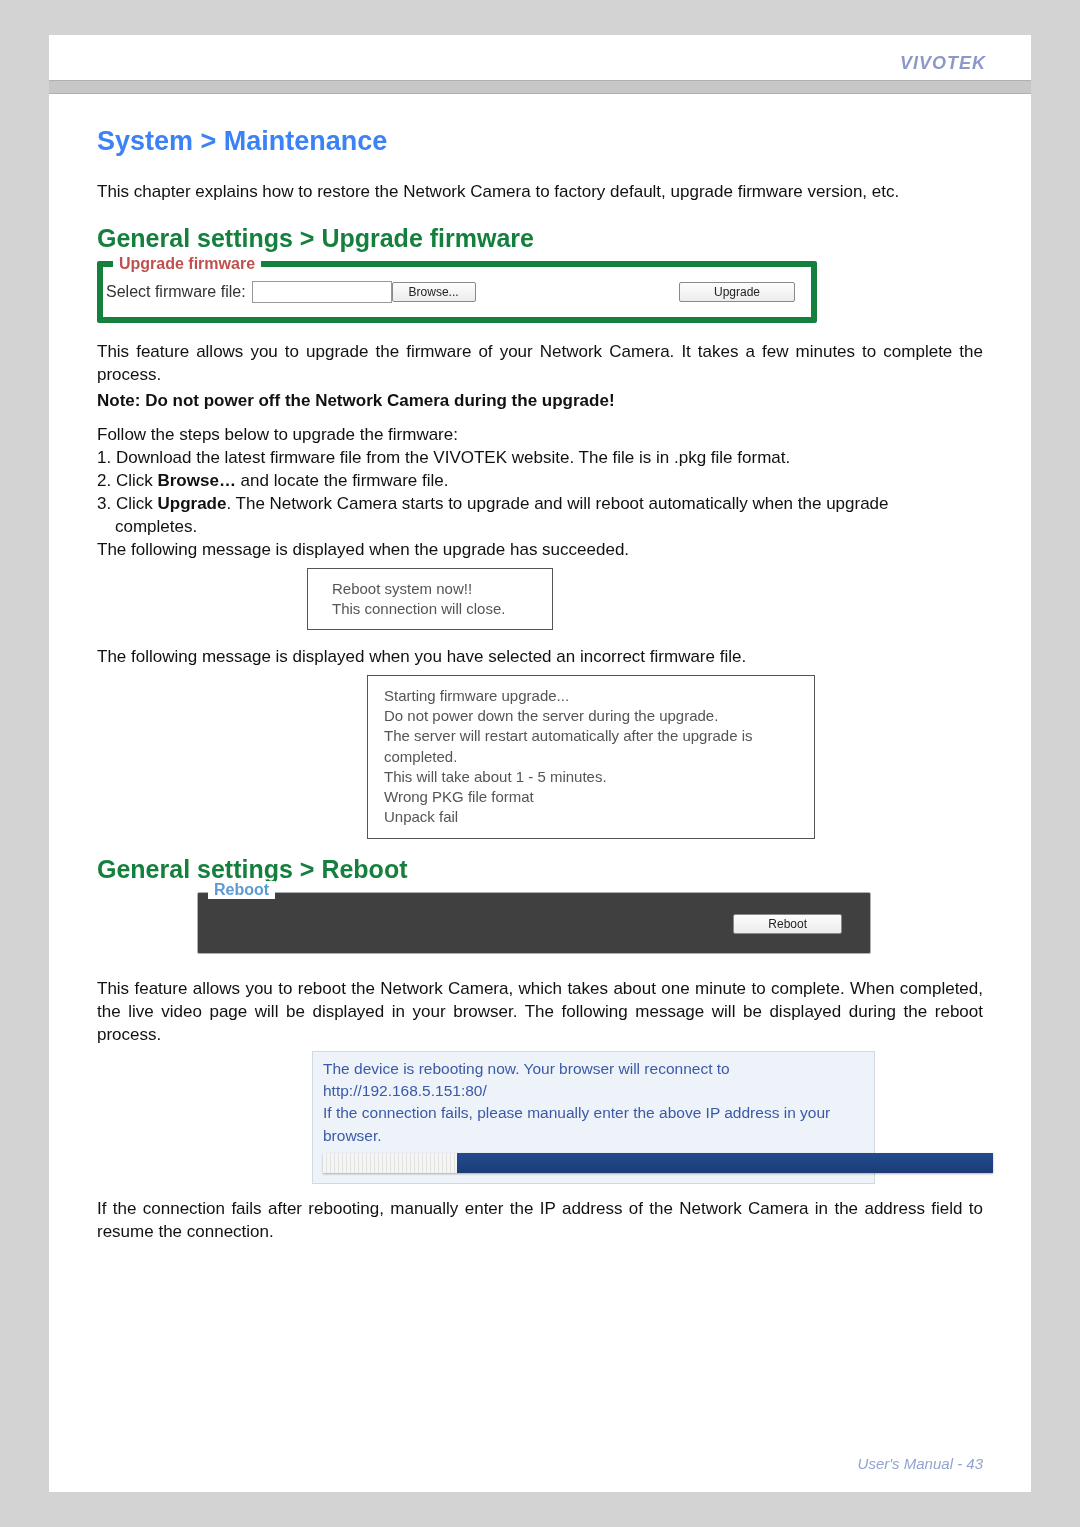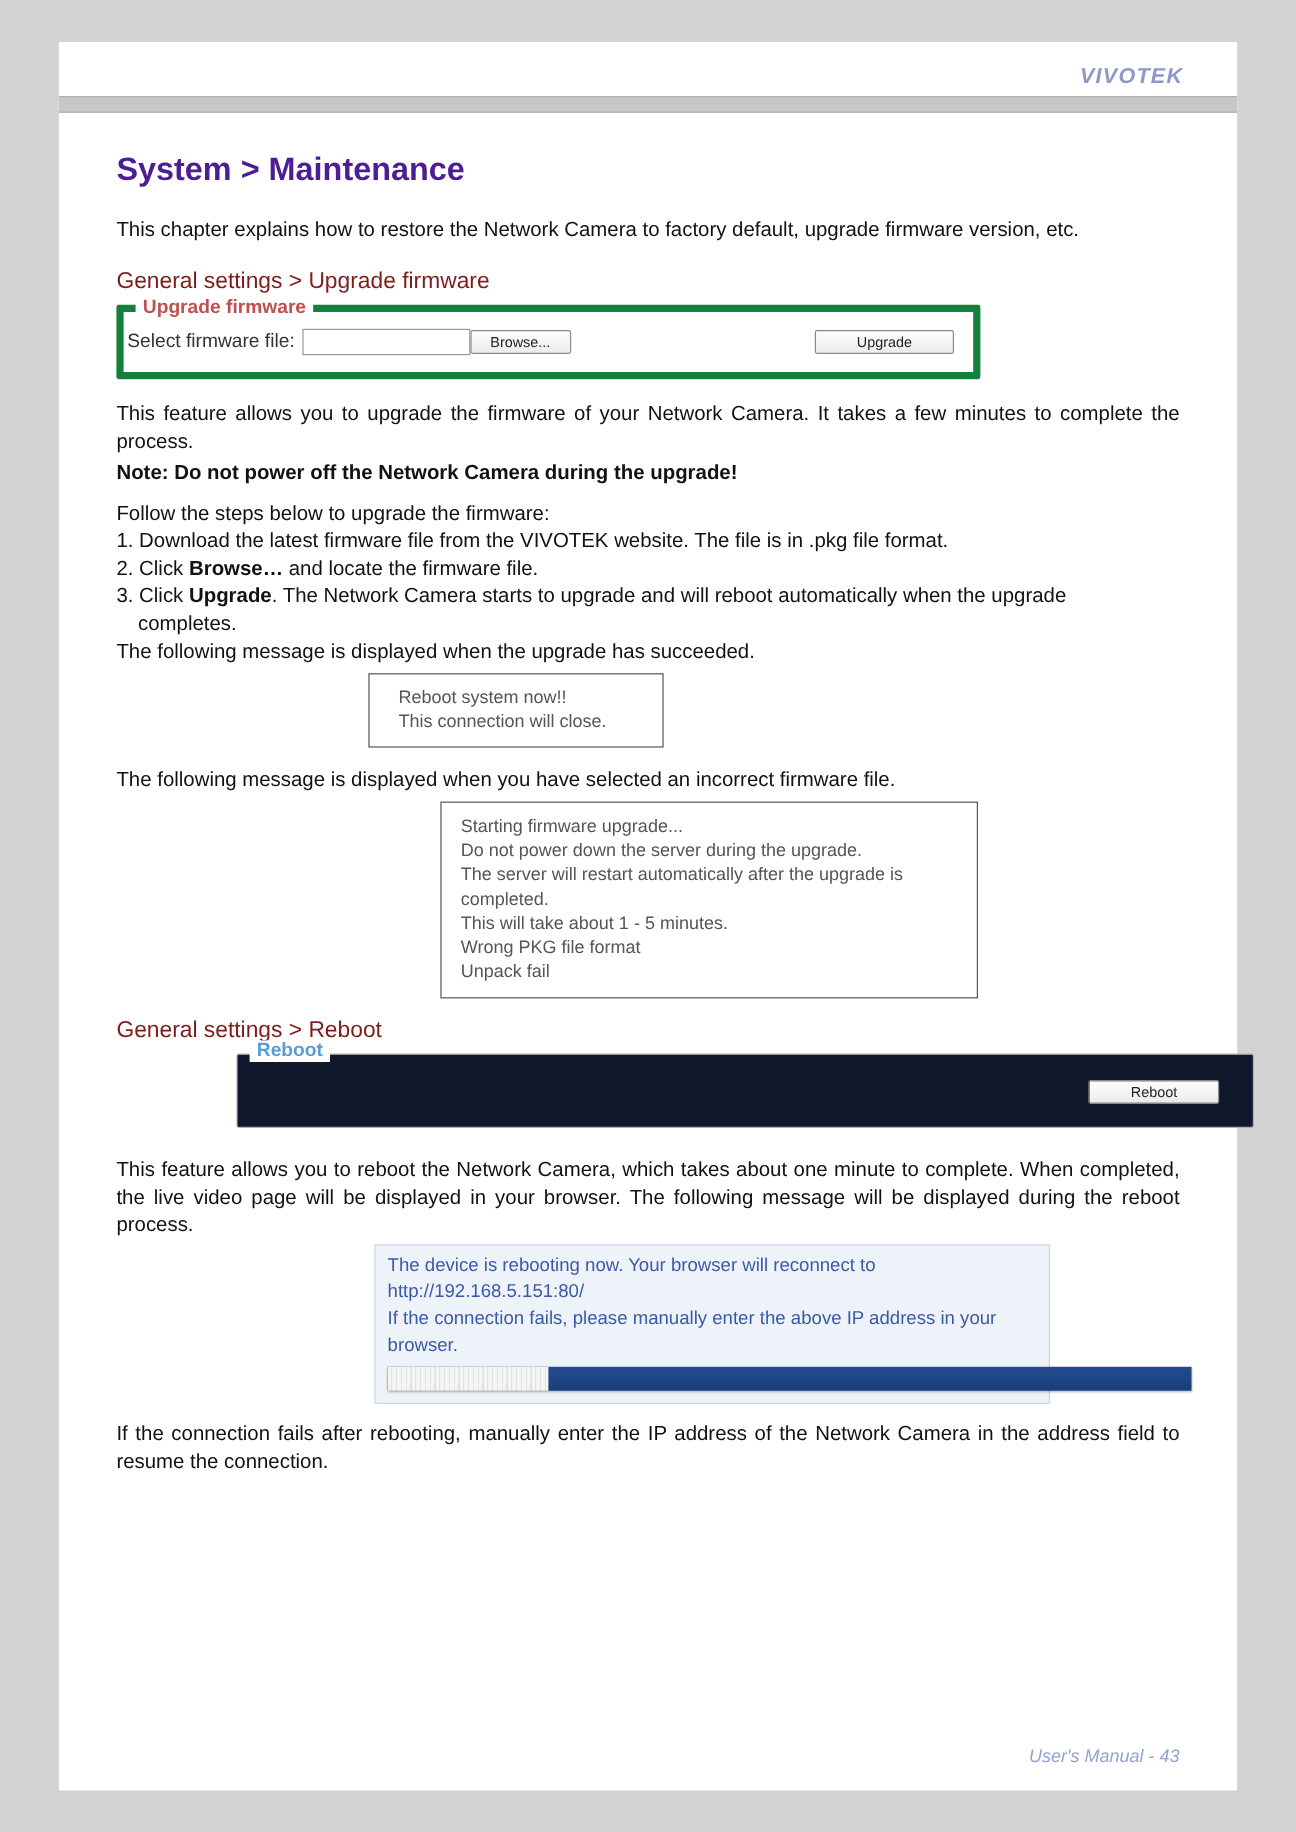--- a/index.html
+++ b/index.html
@@ -29,34 +29,34 @@
     background: #c7c7c7;
     border-top: 1px solid #b0b0b0;
     border-bottom: 1px solid #b0b0b0;
   }
   .content {
     padding: 32px 48px 20px 48px;
     font-size: 17px;
     color: #111;
   }
   h1 {
-    color: #4c1d95;
+    color: #3b82f6;
     font-size: 27px;
     font-weight: bold;
     margin-bottom: 24px;
   }
   .intro {
     text-align: justify;
     line-height: 1.35;
     margin-bottom: 20px;
   }
   h2 {
-    color: #7f1d1d;
-    font-size: 19px;
-    font-weight: normal;
+    color: #15803d;
+    font-size: 25px;
+    font-weight: bold;
     margin: 10px 0 8px 0;
   }
   .fieldset-box {
     border: 6px solid #15803d;
     border-radius: 2px;
     margin: 6px 0 18px 0;
     padding: 14px 16px 14px 3px;
     position: relative;
     display: flex;
     align-items: center;
@@ -101,24 +101,24 @@
     line-height:1.35;
     margin:6px auto 16px auto;
   }
   .msgbox.small { width:246px; margin-left:210px;padding-left:24px; }
   .msgbox.large { width:448px; margin-left:270px; }
 
   .reboot-fieldset {
     border: 1px solid #b0b0b0;
     border-radius:2px;
     margin: 6px 0 24px 100px;
-    width: 848px;
+    width: 674px;
     height: 62px;
     position: relative;
-    background:#0f172a;
+    background:#404040;
   }
   .reboot-legend {
     position:absolute; top:-12px; left:10px;
     background:#fff; padding:0 6px;
     color:#5b9bd5; font-weight:bold; font-size:16px;
   }
   .reboot-btn-wrap {
     position:absolute; right:28px; top:20px;
   }
 

